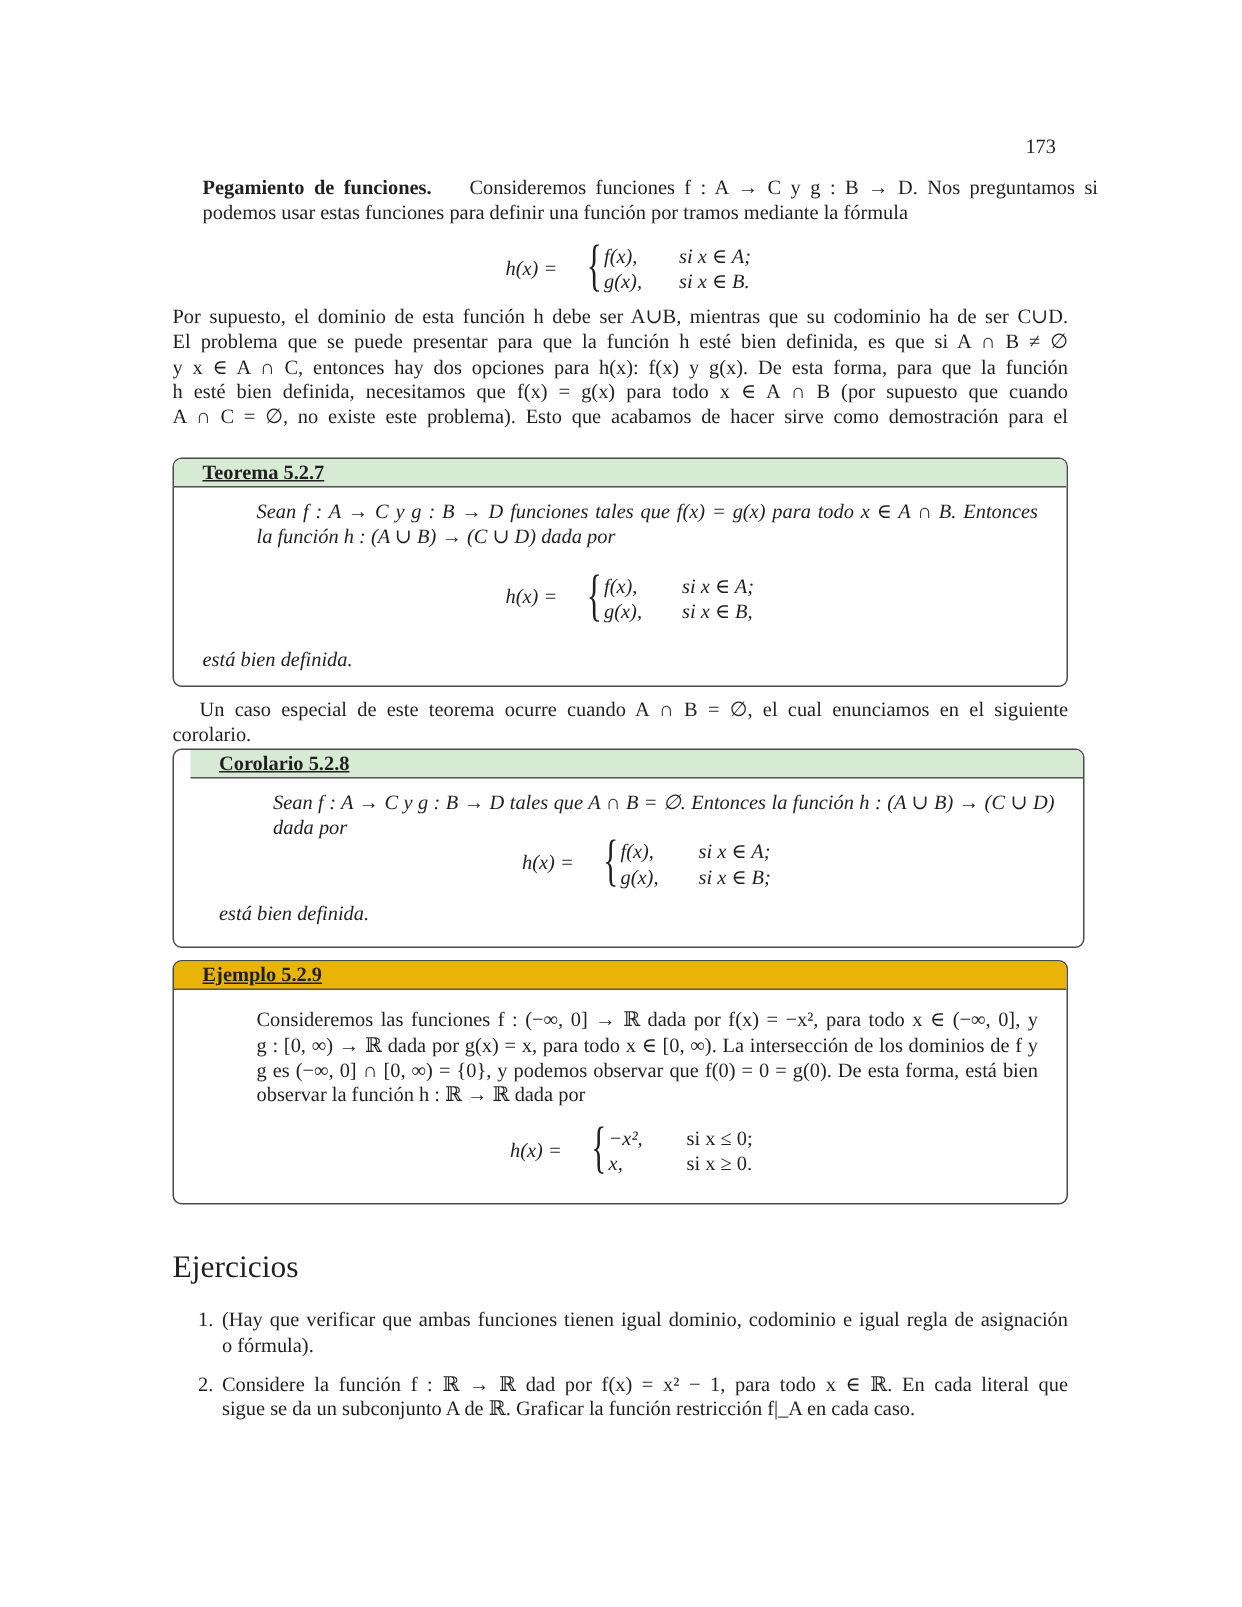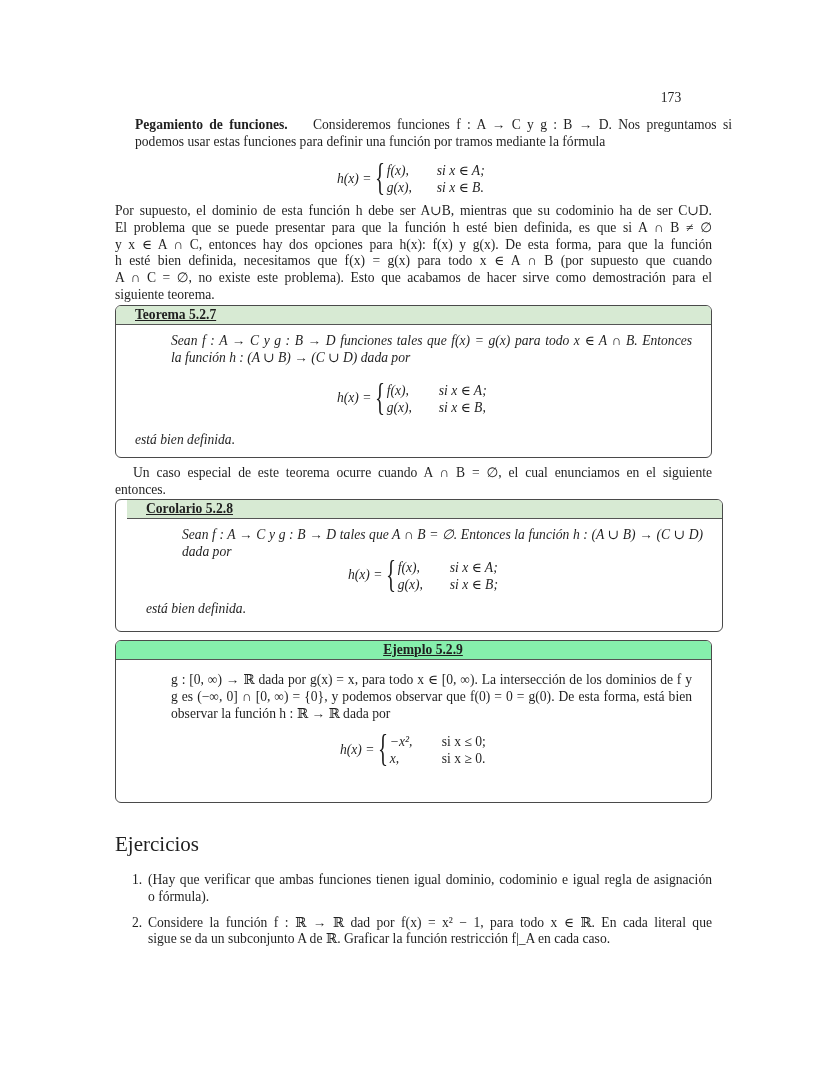--- a/index.html
+++ b/index.html
@@ -2,48 +2,48 @@
 <html><head>
 <meta charset="utf-8">
 <style>
   html, body { margin: 0; padding: 0; background: #ffffff; }
   body {
     width: 828px; height: 1071px; position: relative; overflow: hidden;
     font-family: "Liberation Serif", "DejaVu Serif", serif;
     color: #1f1f1f; font-size: 13.6px; line-height: 16.8px;
   }
   .abs { position: absolute; }
-  .pagenum { left: 653px; top: 90px; width: 36px; text-align: center; font-size: 13.6px; }
+  .pagenum { left: 668px; top: 90px; width: 36px; text-align: right; font-size: 13.6px; }
   .para { left: 115px; width: 597px; text-align: justify; }
   .line { display: block; white-space: nowrap; text-align: justify; text-align-last: justify; }
   .line.last { text-align-last: left; }
   .indent { padding-left: 18px; }
   b.run { font-weight: bold; }
   i, .m { font-style: italic; }
 
   
   .pw { display: flex; align-items: center; }
-  .pw .lhs { margin-right: 4px; white-space: nowrap; font-style: italic; }
+  .pw .lhs { margin-right: 20px; white-space: nowrap; font-style: italic; }
   .pw .brace { font-size: 38px; line-height: 38px; font-weight: 100; transform: scaleX(0.55); margin: 0 -3px 0 -4px; position: relative; top: -2px; }
   .pw .rows { display: flex; flex-direction: column; }
   .pw .row { display: flex; white-space: nowrap; line-height: 17px; }
   .pw .row .a { width: 50px; font-style: italic; }
   .pw .row .a.wide { width: 52px; }
 
   
   .box {
     left: 115px; width: 595px; border: 1.5px solid #4a4a4a; border-radius: 6px;
     background: #fff; overflow: hidden;
   }
   .box .hdr {
     height: 18px; border-bottom: 1.5px solid #555; padding-left: 19px;
     font-weight: bold; font-size: 13.6px; line-height: 18px; text-decoration: underline;
   }
   .box.green .hdr { background: #d7ead3; }
-  .box.blue .hdr { background: #86efac; text-align: center; }
+  .box.blue .hdr { background: #eab308; }
   .box .bd { position: relative; padding: 0 19px; }
   .box .txt { text-align: justify; margin-left: 36px; }
 
   h2.sec { left: 115px; top: 832px; margin: 0; font-weight: normal; font-size: 21px; line-height: 24px; }
 
   ol.ex { left: 115px; top: 872px; width: 597px; margin: 0; padding: 0; list-style: none; }
   ol.ex li { position: relative; padding-left: 33px; margin-bottom: 9px; }
   ol.ex li .num { position: absolute; left: 17px; top: 0; }
 </style>
 </head>
@@ -70,21 +70,20 @@
       </div>
   </div>
 </div>
 
 <div class="abs para" style="top:203px;">
   <span class="line">Por supuesto, el dominio de esta función h debe ser A∪B, mientras que su codominio ha de ser C∪D.</span>
   <span class="line">El problema que se puede presentar para que la función h esté bien definida, es que si A ∩ B ≠ ∅</span>
   <span class="line">y x ∈ A ∩ C, entonces hay dos opciones para h(x): f(x) y g(x). De esta forma, para que la función</span>
   <span class="line">h esté bien definida, necesitamos que f(x) = g(x) para todo x ∈ A ∩ B (por supuesto que cuando</span>
   <span class="line">A ∩ C = ∅, no existe este problema). Esto que acabamos de hacer sirve como demostración para el</span>
-  <span class="line last">siguiente teorema.</span>
 </div>
 
 <div class="abs box green" style="top:305px; height:151px;">
   <div class="hdr">Teorema 5.2.7</div>
   <div class="bd">
     <div class="txt" style="margin-top:8px;">
       <span class="line m">Sean f : A → C y g : B → D funciones tales que f(x) = g(x) para todo x ∈ A ∩ B. Entonces</span>
       <span class="line last m">la función h : (A ∪ B) → (C ∪ D) dada por</span>
     </div>
     <div class="pw" style="margin:13px 0 0 202px;">
@@ -100,21 +99,21 @@
             <span class="m">si x ∈ B,</span>
           </div>
       </div>
     </div>
     <div class="m" style="margin-top:14px;">está bien definida.</div>
   </div>
 </div>
 
 <div class="abs para" style="top:465px;">
   <span class="line indent">Un caso especial de este teorema ocurre cuando A ∩ B = ∅, el cual enunciamos en el siguiente</span>
-  <span class="line last">entonces.</span>
+  <span class="line last">corolario.</span>
 </div>
 
 <div class="abs box green" style="top:499px; height:131px;padding-left:11px;">
   <div class="hdr">Corolario 5.2.8</div>
   <div class="bd">
     <div class="txt" style="margin-top:8px;">
       <span class="line m">Sean f : A → C y g : B → D tales que A ∩ B = ∅. Entonces la función h : (A ∪ B) → (C ∪ D)</span>
       <span class="line last m">dada por</span>
     </div>
     <div class="pw" style="margin:-4px 0 0 202px;">
@@ -132,20 +131,21 @@
       </div>
     </div>
     <div class="m" style="margin-top:6px;">está bien definida.</div>
   </div>
 </div>
 
 <div class="abs box blue" style="top:640px; height:161px;">
   <div class="hdr">Ejemplo 5.2.9</div>
   <div class="bd">
     <div class="txt" style="margin-top:12px;">
+      <span class="line">Consideremos las funciones f : (−∞, 0] → ℝ dada por f(x) = −x², para todo x ∈ (−∞, 0], y</span>
       <span class="line">g : [0, ∞) → ℝ dada por g(x) = x, para todo x ∈ [0, ∞). La intersección de los dominios de f y</span>
       <span class="line">g es (−∞, 0] ∩ [0, ∞) = {0}, y podemos observar que f(0) = 0 = g(0). De esta forma, está bien</span>
       <span class="line last">observar la función h : ℝ → ℝ dada por</span>
     </div>
     <div class="pw" style="margin:9px 0 0 205px;">
       <span class="lhs m">h(x) =</span>
       <span class="brace">{</span>
       <div class="rows">
         <div class="row">
             <span class="a wide">−x²,</span>

